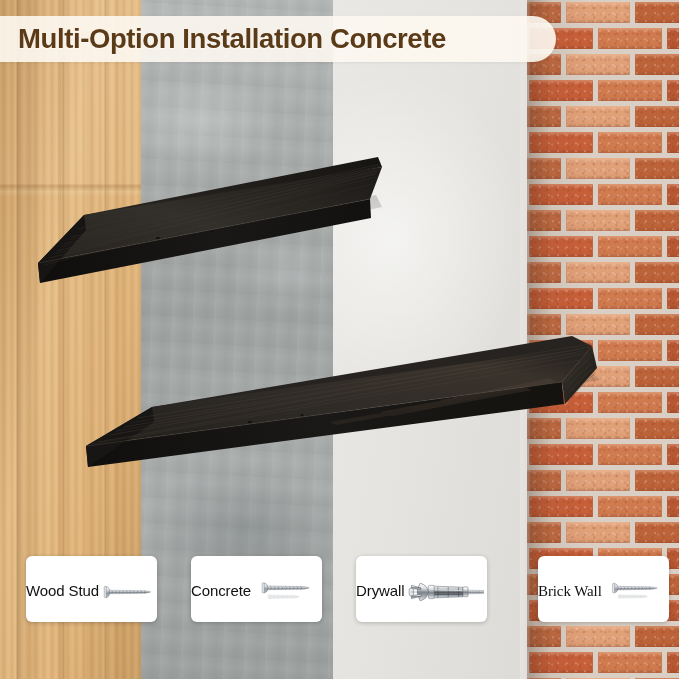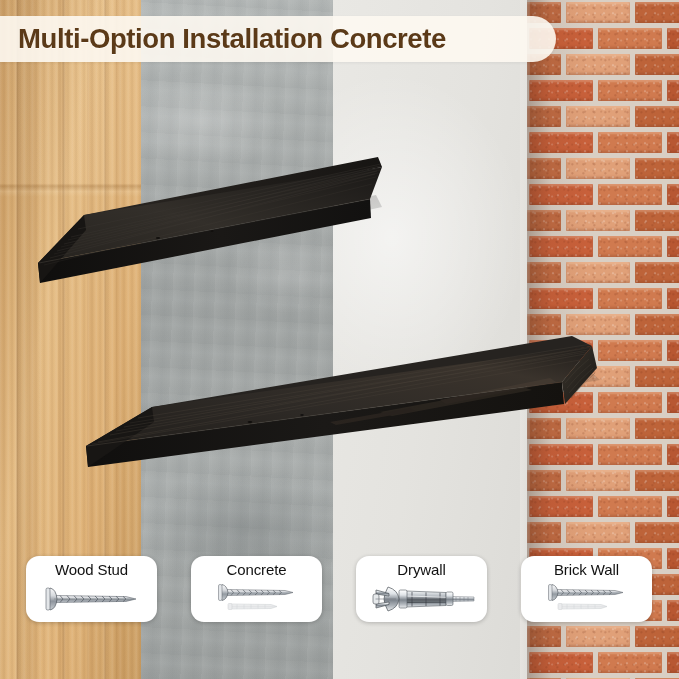--- a/index.html
+++ b/index.html
@@ -211,24 +211,24 @@
     width: 679px;
     height: 68px;
     z-index: 10;
   }
   .option-card {
     position: absolute;
     top: 0;
     width: 131px;
     height: 66px;
     background: #ffffff;
-    border-radius: 13px;
+    border-radius: 6px;
     box-shadow: 0 1px 4px rgba(0,0,0,0.22);
     display: flex;
-    flex-direction: column;
+    flex-direction: row;
     align-items: center;
     justify-content: flex-start;
     padding-top: 4px;
     box-sizing: border-box;
   }
   .option-label {
     font-size: 15px;
     color: #111111;
     line-height: 20px;
     white-space: nowrap;
@@ -645,21 +645,21 @@
           <g stroke="#4b5158" stroke-width="0.7" fill="url(#metal3)">
             <path d="M10,8 L23,11.5 L23,14 L10,12 Z"></path>
             <path d="M10,26 L23,22.5 L23,20 L10,22 Z"></path>
           </g>
           <rect x="7" y="12" width="6" height="10" rx="2" fill="#e6e9eb" stroke="#4b5158" stroke-width="0.6"></rect>
           <line x1="9.5" y1="17" x2="30" y2="17" stroke="#6e747b" stroke-width="0.6"></line>
         </svg>
       </div>
     </div>
 
-    <div class="option-card" style="left:521px;">
+    <div class="option-card" style="left:538px;font-family:Liberation Serif, serif;">
       <div class="option-label">Brick Wall</div>
       <div class="option-art">
         <svg viewBox="0 0 112 34">
           <defs>
             <linearGradient id="metal4" x1="0" y1="0" x2="0" y2="1">
               <stop offset="0%" stop-color="#fbfbfc"></stop>
               <stop offset="35%" stop-color="#d6d9dd"></stop>
               <stop offset="60%" stop-color="#939aa1"></stop>
               <stop offset="100%" stop-color="#c9ced3"></stop>
             </linearGradient>

